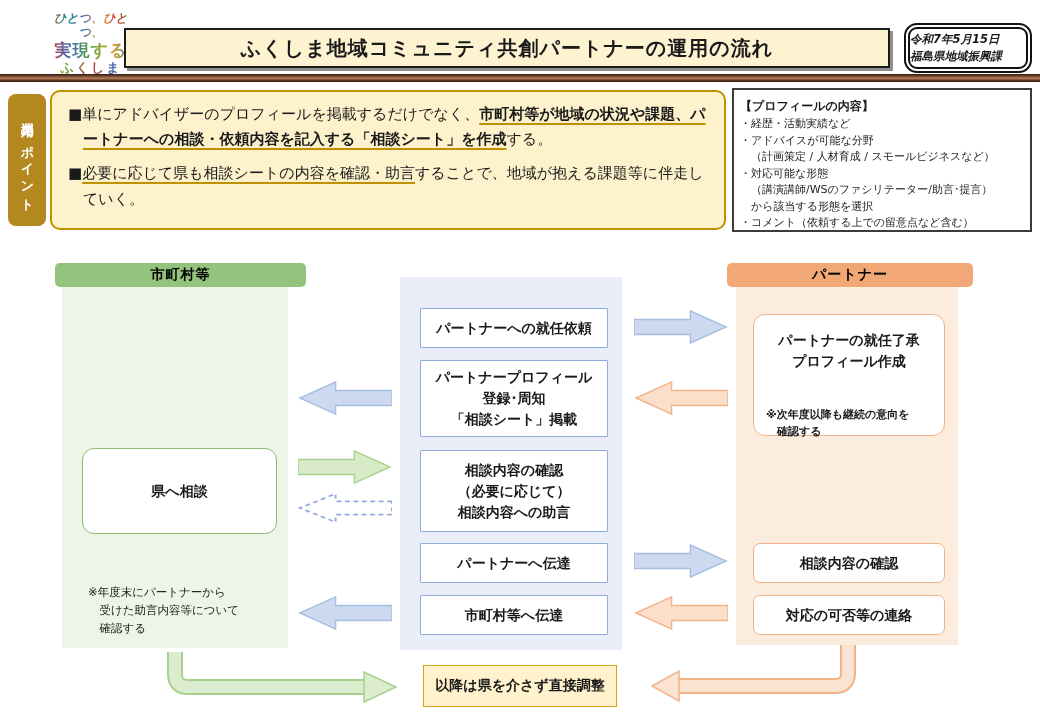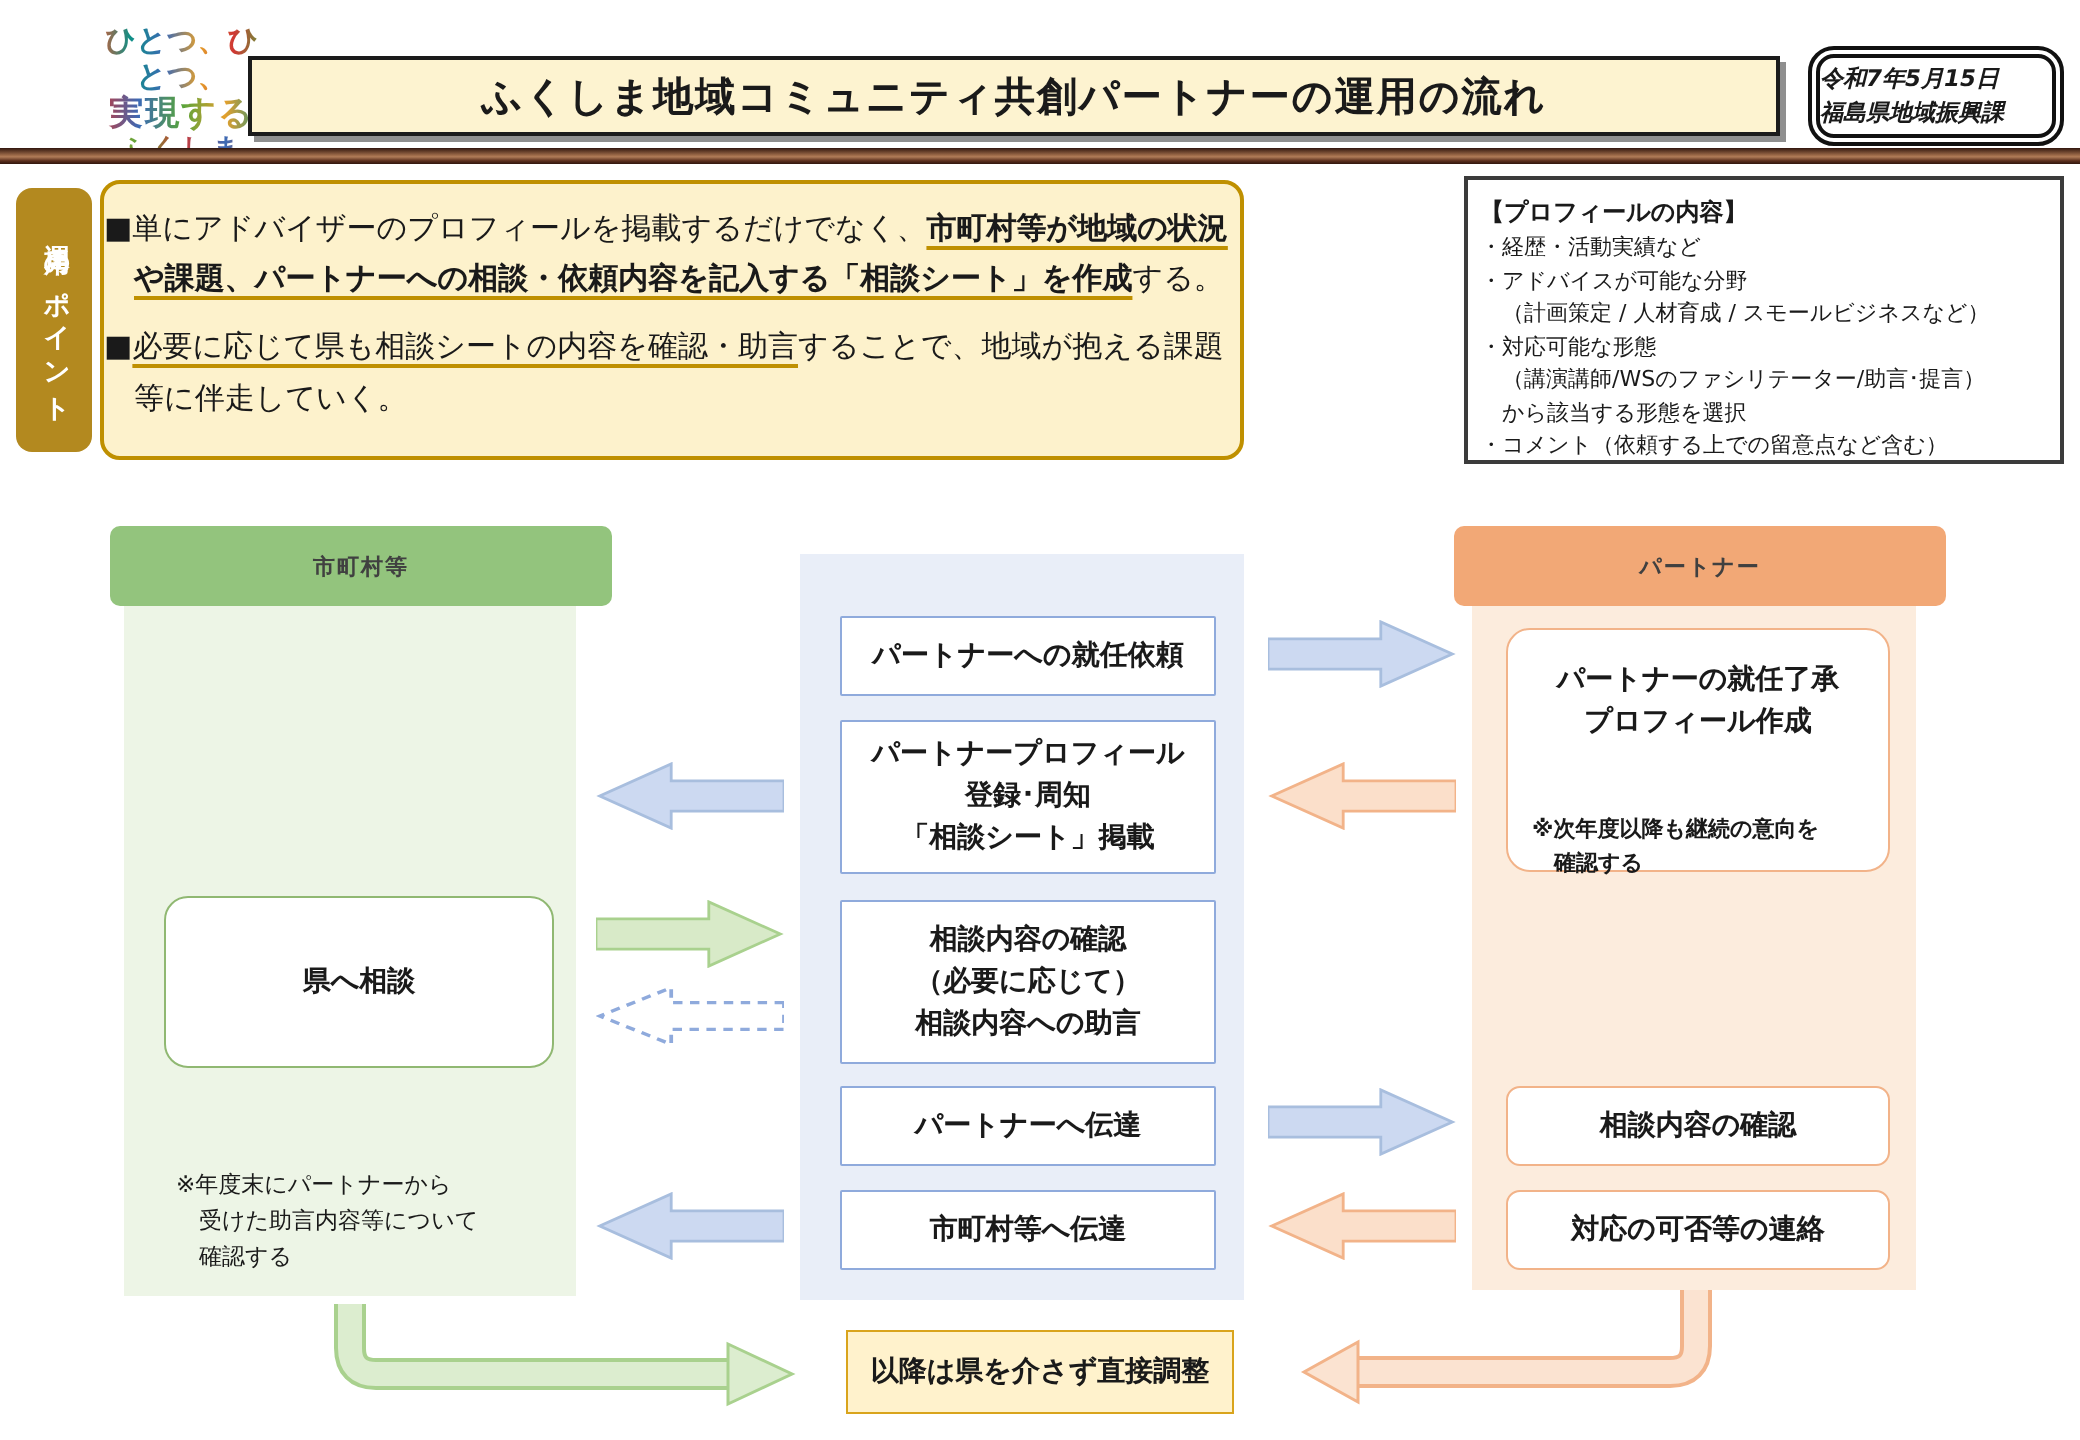--- a/index.html
+++ b/index.html
@@ -6,54 +6,54 @@
   #page{position:relative;width:1040px;height:720px;background:#fff;overflow:hidden;
         font-family:"DejaVu Sans",sans-serif;color:#1a1a1a;}
   .abs{position:absolute;}
 
   
   #logo{left:48px;top:11px;width:86px;height:58px;text-align:center;line-height:1.2;font-weight:bold;}
   .rb1{background:linear-gradient(90deg,#e2572f,#0e8f86,#3c6ab5,#e5a02c,#cf3733,#57a43b);}
   .rb2{background:linear-gradient(90deg,#cf3733,#3c6ab5,#57a43b,#e5a02c,#0e8f86);}
   .rb3{background:linear-gradient(90deg,#e5a02c,#57a43b,#cf3733,#3c6ab5,#e2572f);}
   .rainbow{-webkit-background-clip:text;background-clip:text;color:transparent;display:block;}
-  .logo-l1{font-size:15px;letter-spacing:0;}
+  .logo-l1{font-size:12px;letter-spacing:0;font-style:italic;}
   .logo-l2{font-size:17px;letter-spacing:1px;}
   .logo-l3{font-size:13px;letter-spacing:2px;}
 
   #titlebar{left:124px;top:28px;width:766px;height:40px;background:#fdf3d0;
             border:2px solid #1b1b1b;box-shadow:3px 3px 0 #8f8f8f;box-sizing:border-box;
             display:flex;align-items:center;justify-content:center;
             font-size:20px;font-weight:bold;letter-spacing:1px;}
   #datebox{left:908px;top:27px;width:120px;height:42px;border:2px solid #111;border-radius:9px;
            outline:2px solid #111;outline-offset:2px;box-sizing:border-box;background:#fff;
            display:flex;flex-direction:column;justify-content:center;
            font-size:11.5px;font-weight:600;line-height:1.5;font-style:italic;}
   #divider{left:0;top:74px;width:1040px;height:8px;
            background:linear-gradient(to bottom,#31160e,#9c6a48 45%,#b07c58 55%,#5b2f1d 80%,#31160e);}
 
   
   #points-tab{left:8px;top:94px;width:38px;height:132px;background:#b3891f;border-radius:8px;
               color:#fff;font-weight:bold;font-size:13px;writing-mode:vertical-rl;
               display:flex;align-items:center;justify-content:center;letter-spacing:3px;}
-  #points-box{left:50px;top:90px;width:572px;height:140px;background:#fdf2cc;
+  #points-box{left:50px;top:90px;width:676px;height:140px;background:#fdf2cc;
               border:2px solid #bf9000;border-radius:10px;box-sizing:border-box;
-              padding:10px 0;font-size:15px;line-height:1.68;}
+              padding:10px 16px;font-size:15px;line-height:1.68;}
   .bullet{padding-left:15px;text-indent:-15px;}
   .bullet + .bullet{margin-top:9px;}
   .u{text-decoration:underline;text-decoration-color:#bf9000;text-decoration-thickness:2px;text-underline-offset:4px;}
   .b{font-weight:bold;}
 
   #profile-box{left:732px;top:88px;width:300px;height:144px;border:2px solid #3b3b3b;
                box-sizing:border-box;background:#fff;padding:7px 6px;font-size:11px;line-height:1.5;}
   .profile-title{font-weight:bold;font-size:12px;margin-bottom:1px;}
 
   
-  .col-header{position:absolute;top:263px;height:40px;border-radius:5px;color:#404040;font-weight:bold;
-              font-size:11px;display:flex;align-items:center;justify-content:center;z-index:2;letter-spacing:1px;}
+  .col-header{position:absolute;top:263px;height:24px;border-radius:5px;color:#000000;font-weight:bold;
+              font-size:14px;display:flex;align-items:center;justify-content:center;z-index:2;letter-spacing:1px;}
   #col-head-muni{left:55px;width:251px;background:#93c47d;}
   #col-head-fuku{left:393px;width:235px;background:#8faadc;}
   #col-head-part{left:727px;width:246px;background:#f2a876;}
   .col-body{position:absolute;top:277px;z-index:1;}
   #col-body-muni{left:62px;width:226px;height:371px;background:#edf5e6;}
   #col-body-fuku{left:400px;width:222px;height:373px;background:#e9eef8;}
   #col-body-part{left:736px;width:222px;height:368px;background:#fcecdd;}
 
   .flow-box{position:absolute;background:#fff;box-sizing:border-box;display:flex;align-items:center;
             justify-content:center;text-align:center;font-weight:bold;font-size:14px;line-height:1.5;

